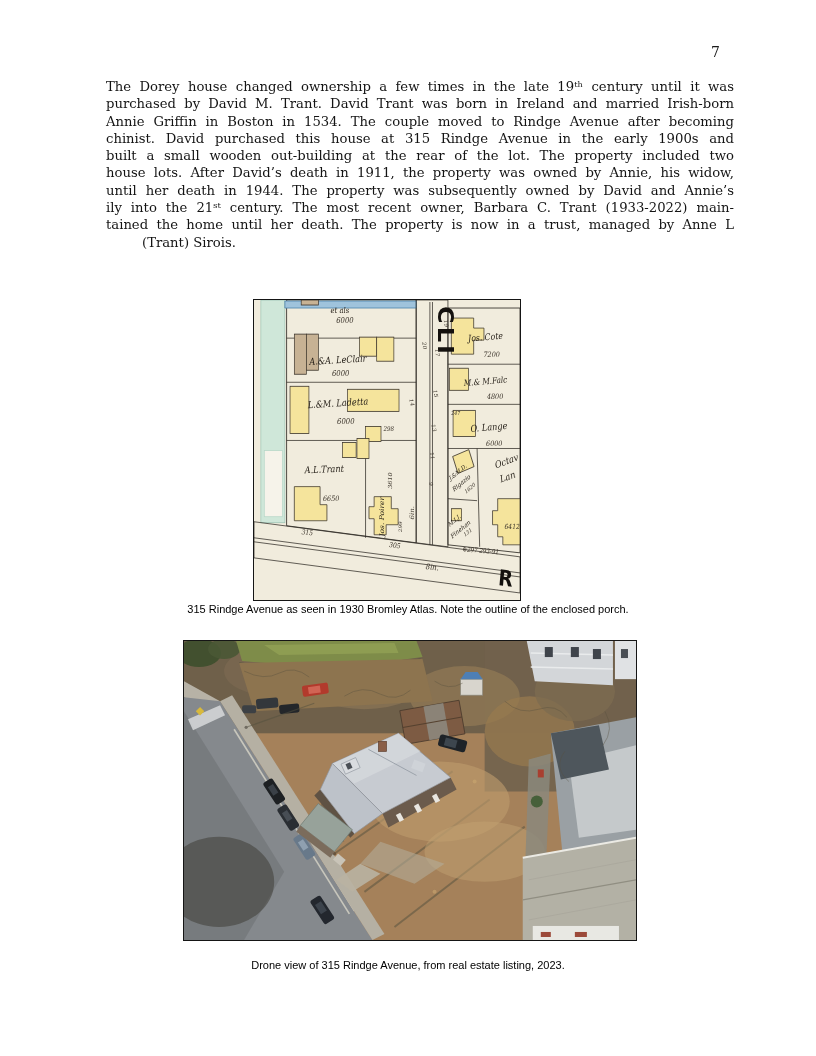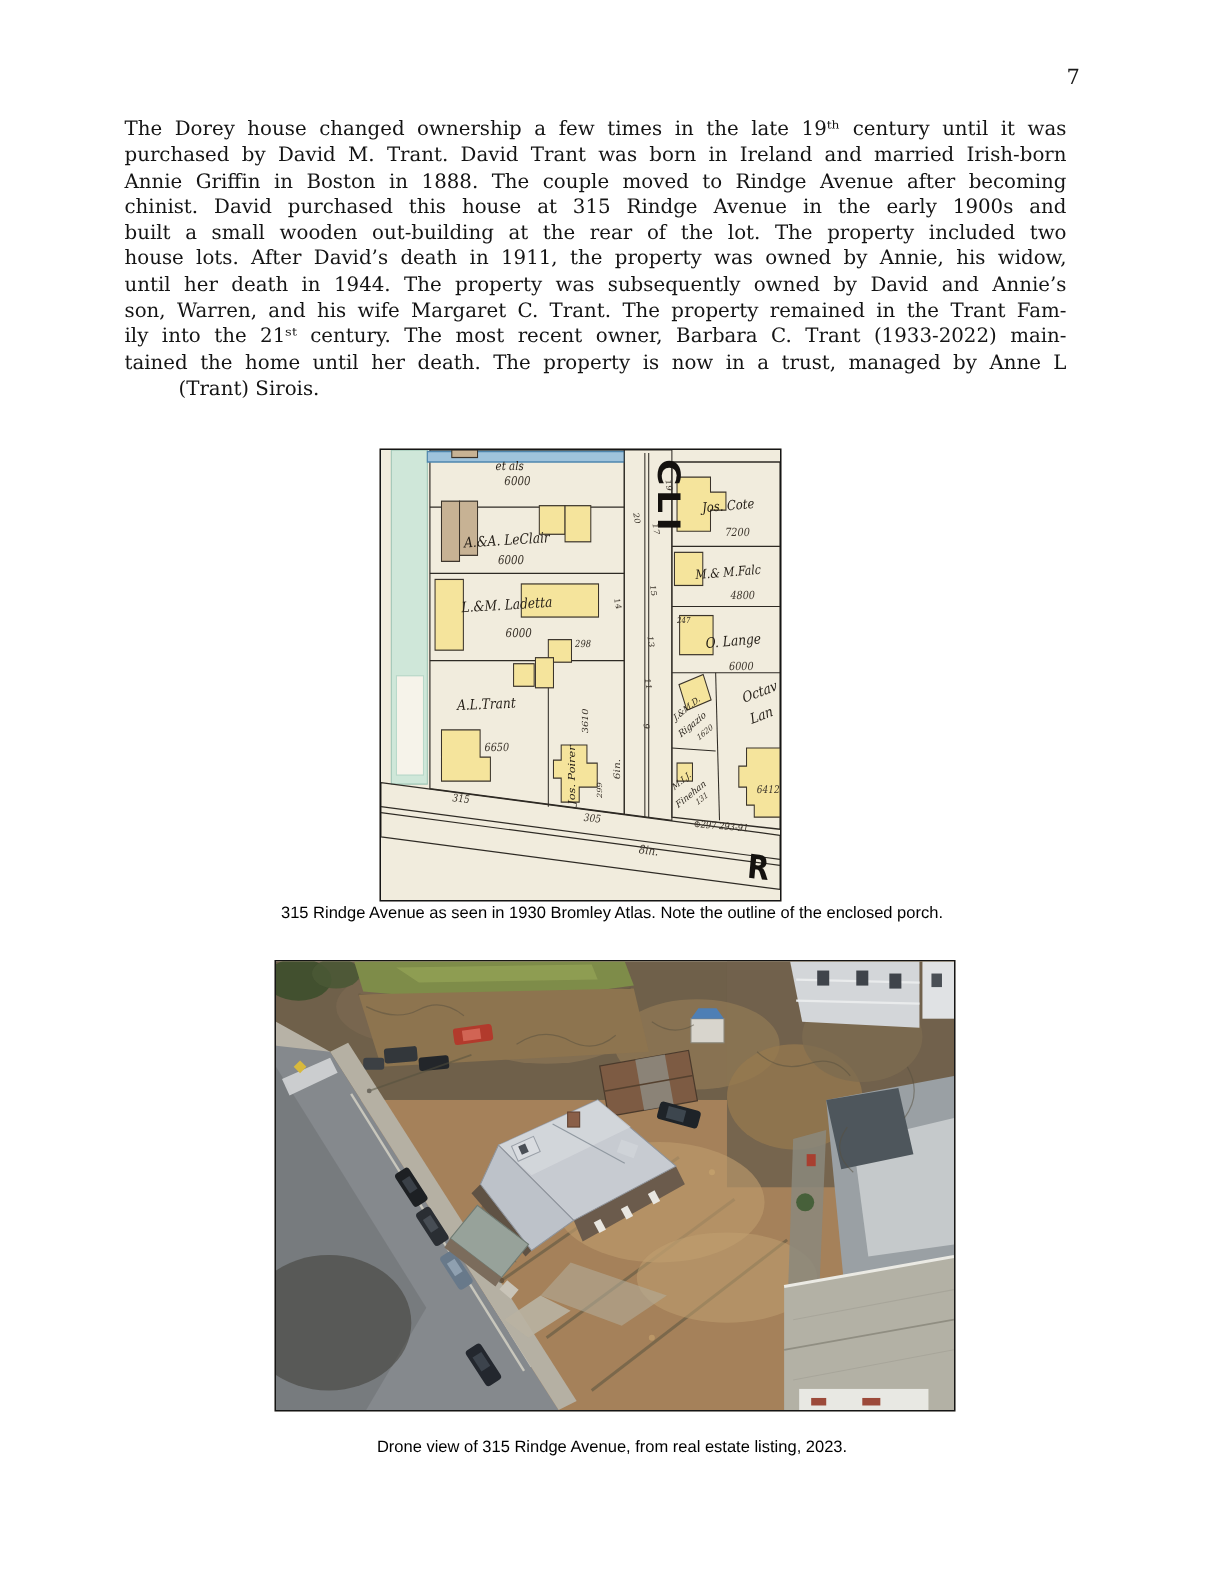--- a/index.html
+++ b/index.html
@@ -1,19 +1,19 @@
 <!DOCTYPE html>
 <html><head>
 <meta charset="utf-8">
 <style>
   html,body{margin:0;padding:0;background:#888;}
   .page{position:relative;width:816px;height:1056px;background:#ffffff;margin:0 auto;
         font-family:"DejaVu Serif",serif;color:#1a1a1a;overflow:hidden;}
   .page-number{position:absolute;top:44px;right:96px;font-size:14px;}
-  .body-text{position:absolute;left:83px;top:78px;width:628px;font-size:13.2px;
+  .body-text{position:absolute;left:106px;top:78px;width:628px;font-size:13.2px;
              line-height:17.3px;color:#141414;}
   .tline{text-align:justify;text-align-last:justify;}
   .tline.last{text-align-last:left;margin-left:36px;}
   .figure{position:absolute;border:1.6px solid #151515;box-sizing:border-box;background:#f1ecdd;}
   .figure svg{display:block;width:100%;height:100%;}
   .fig-map{left:253px;top:299px;width:268px;height:302px;}
   .fig-photo{left:183px;top:640px;width:454px;height:301px;}
   .caption{position:absolute;left:0;width:816px;text-align:center;
            font-family:"Liberation Sans","DejaVu Sans",sans-serif;font-size:11px;color:#000;}
   .cap-map{top:603px;text-align:center;}
@@ -29,26 +29,25 @@
 </head>
 <body>
 
 <div class="page" style="--parcel_yellow: #f5e49c; --parcel_tan: #c7b294; --water_teal: #cfe7d9; --street_pink: #f2e0d0; --map_cream: #f1ecdd;">
 
   <div class="page-number">7</div>
 
   <div class="body-text">
       <div class="tline">The Dorey house changed ownership a few times in the late 19ᵗʰ century until it was</div>
       <div class="tline">purchased by David M. Trant. David Trant was born in Ireland and married Irish-born</div>
-      <div class="tline">Annie Griffin in Boston in 1888. The couple moved to Rindge Avenue after becoming</div>
+      <div class="tline">Annie Griffin in Boston in 1534. The couple moved to Rindge Avenue after becoming</div>
       <div class="tline">chinist. David purchased this house at 315 Rindge Avenue in the early 1900s and</div>
       <div class="tline">built a small wooden out-building at the rear of the lot. The property included two</div>
       <div class="tline">house lots. After David’s death in 1911, the property was owned by Annie, his widow,</div>
       <div class="tline">until her death in 1944. The property was subsequently owned by David and Annie’s</div>
-      <div class="tline">son, Warren, and his wife Margaret C. Trant. The property remained in the Trant Fam-</div>
       <div class="tline">ily into the 21ˢᵗ century. The most recent owner, Barbara C. Trant (1933-2022) main-</div>
       <div class="tline">tained the home until her death. The property is now in a trust, managed by Anne L</div>
       <div class="tline last">(Trant) Sirois.</div>
     </div>
 
   <div class="figure fig-map">
     <svg viewBox="0 0 310 299" preserveAspectRatio="none">
 
       <rect x="0" y="0" width="310" height="299" fill="var(--map_cream,#f1ecdd)"></rect>
 

